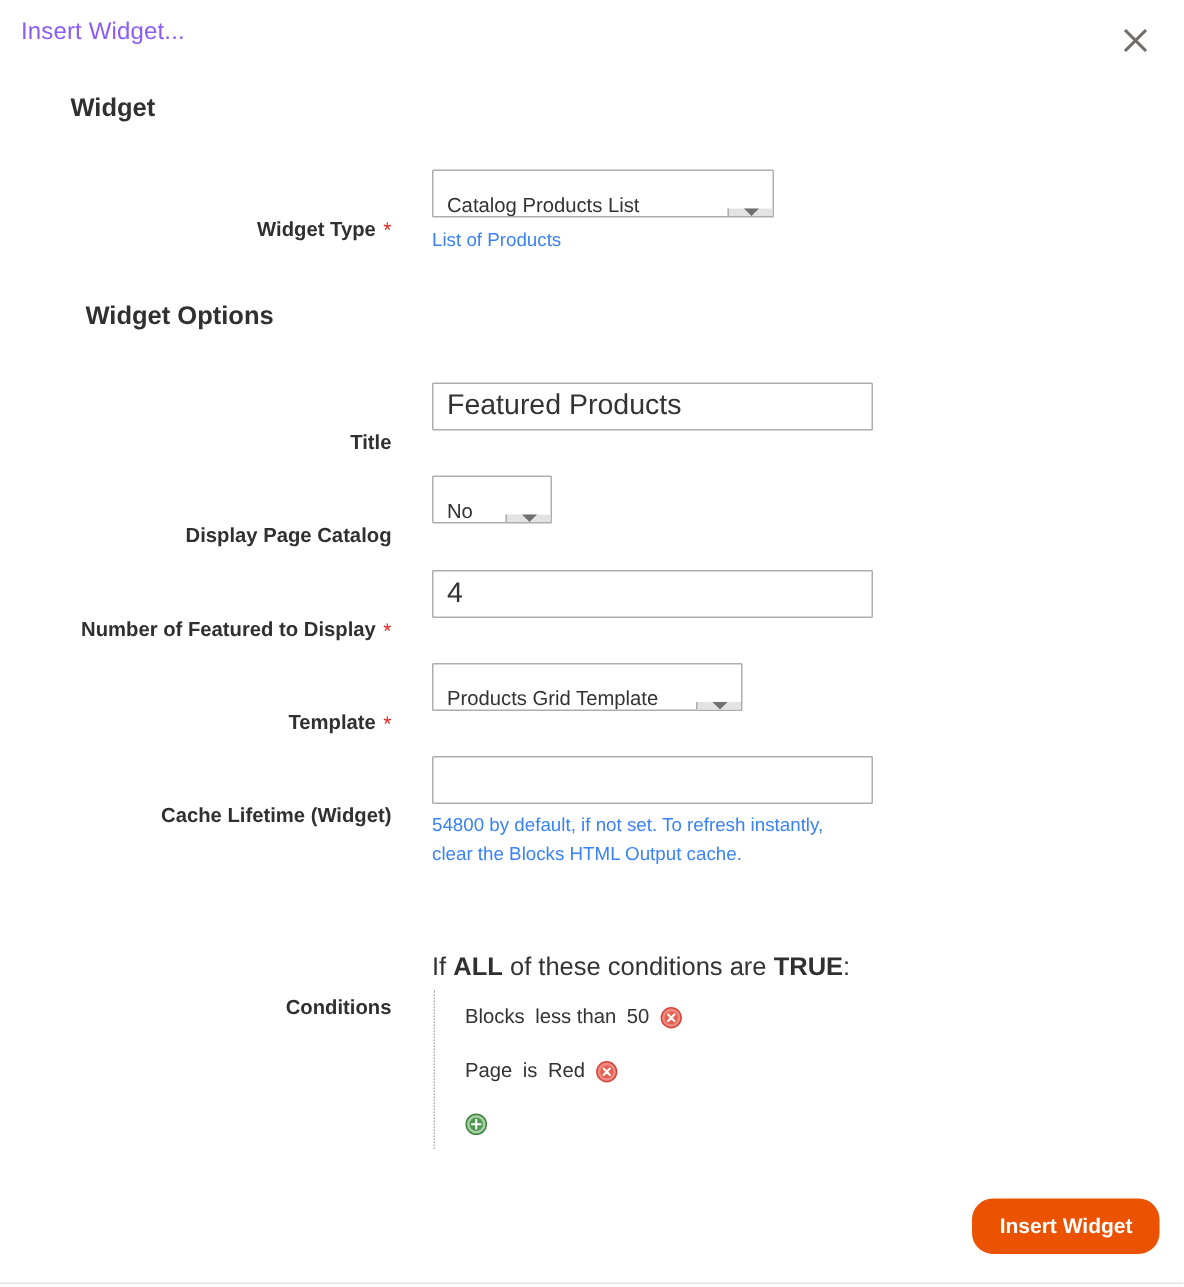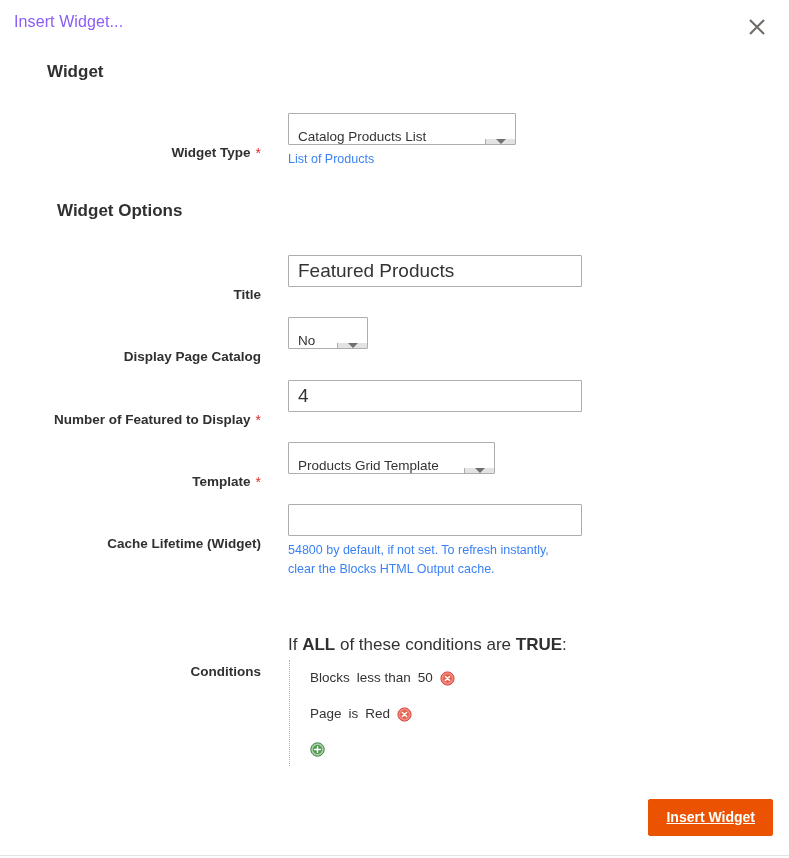--- a/index.html
+++ b/index.html
@@ -232,24 +232,23 @@
     position: absolute;
     right: 16px;
     bottom: 22px;
     background: #eb5202;
     color: #ffffff;
     border: 1px solid #eb5202;
     font-family: "Liberation Sans", sans-serif;
     font-size: 14px;
     font-weight: bold;
     padding: 9px 17px 10px;
-    border-radius: 2px;
+    border-radius: 14px;
     cursor: pointer;
     line-height: 16px;
-    text-decoration: underline;
   }
 </style>
 </head>
 <body>
 
 <div class="modal-header">
   <div class="modal-title">Insert Widget...</div>
   <button class="close-button" aria-label="Close">
     <span>
       <svg width="36" height="36" viewBox="0 0 36 36" aria-hidden="true">

